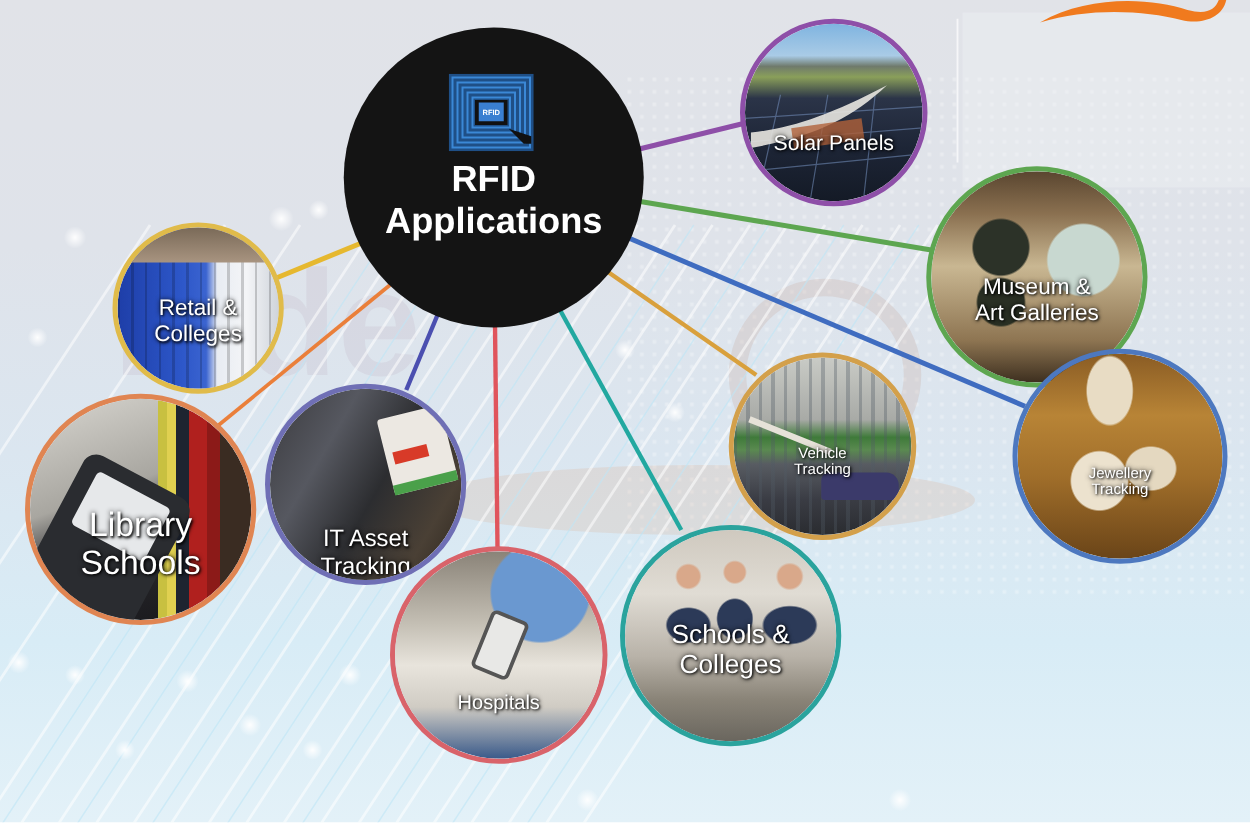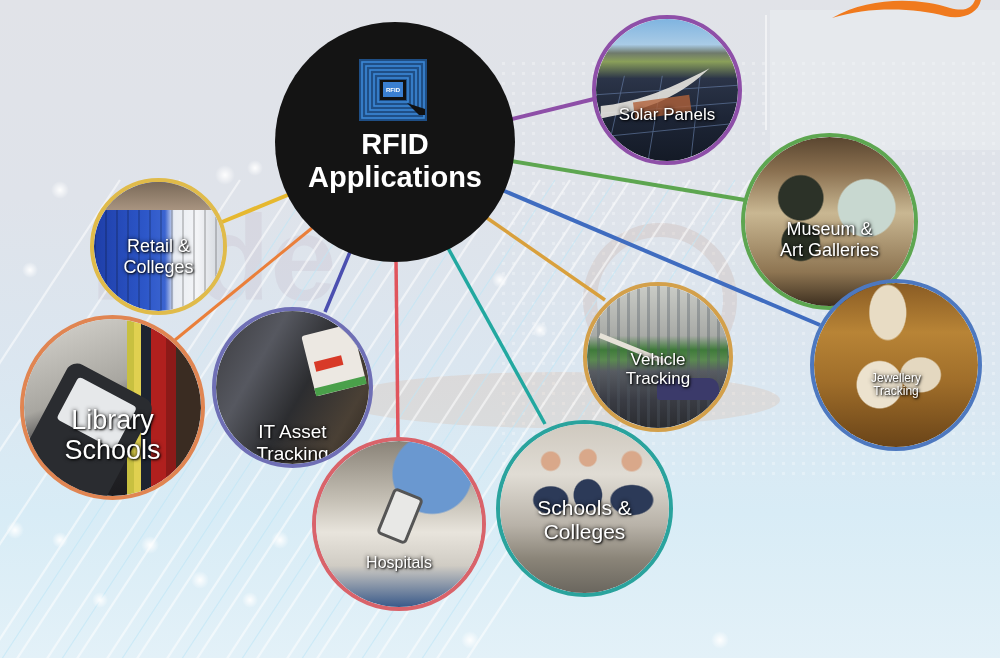--- a/index.html
+++ b/index.html
@@ -233,21 +233,21 @@
       <span>Colleges</span>
     </div>
   </div>
 
   <div class="node" style="left:583px; top:282px; width:150px; height:150px; border:4px solid #d3a04b;">
     <div class="photo" style="background:
            repeating-linear-gradient(90deg, rgba(80,90,100,0.35) 0 3px, transparent 3px 10px),
            linear-gradient(180deg, #c9cbc6 0%, #a8aaa6 35%, #3f7a3a 45%, #5a8a50 52%, #585c62 60%, #3a3c44 80%, #2a2c30 100%);"></div>
     <div style="position:absolute; left:70px; top:92px; width:62px; height:22px; background:#3b3a6a; border-radius:6px 10px 3px 3px;"></div>
     <div style="position:absolute; left:10px; top:60px; width:70px; height:5px; background:#e6e2d8; transform:rotate(22deg);"></div>
-    <div class="label" style="font-size:17px; margin-top:24px;">
+    <div class="label" style="font-size:12px; margin-top:24px;">
       <span>Vehicle</span>
       <span>Tracking</span>
     </div>
   </div>
 
   <div class="node" style="left:810px; top:279px; width:172px; height:172px; border:4px solid #4d78bf;">
     <div class="photo" style="background:
            radial-gradient(ellipse at 45% 18%, #e8dcc4 0 14%, transparent 15%),
            radial-gradient(ellipse at 40% 62%, #ece2ce 0 16%, transparent 17%),
            radial-gradient(ellipse at 65% 56%, #e4d8c0 0 13%, transparent 14%),

